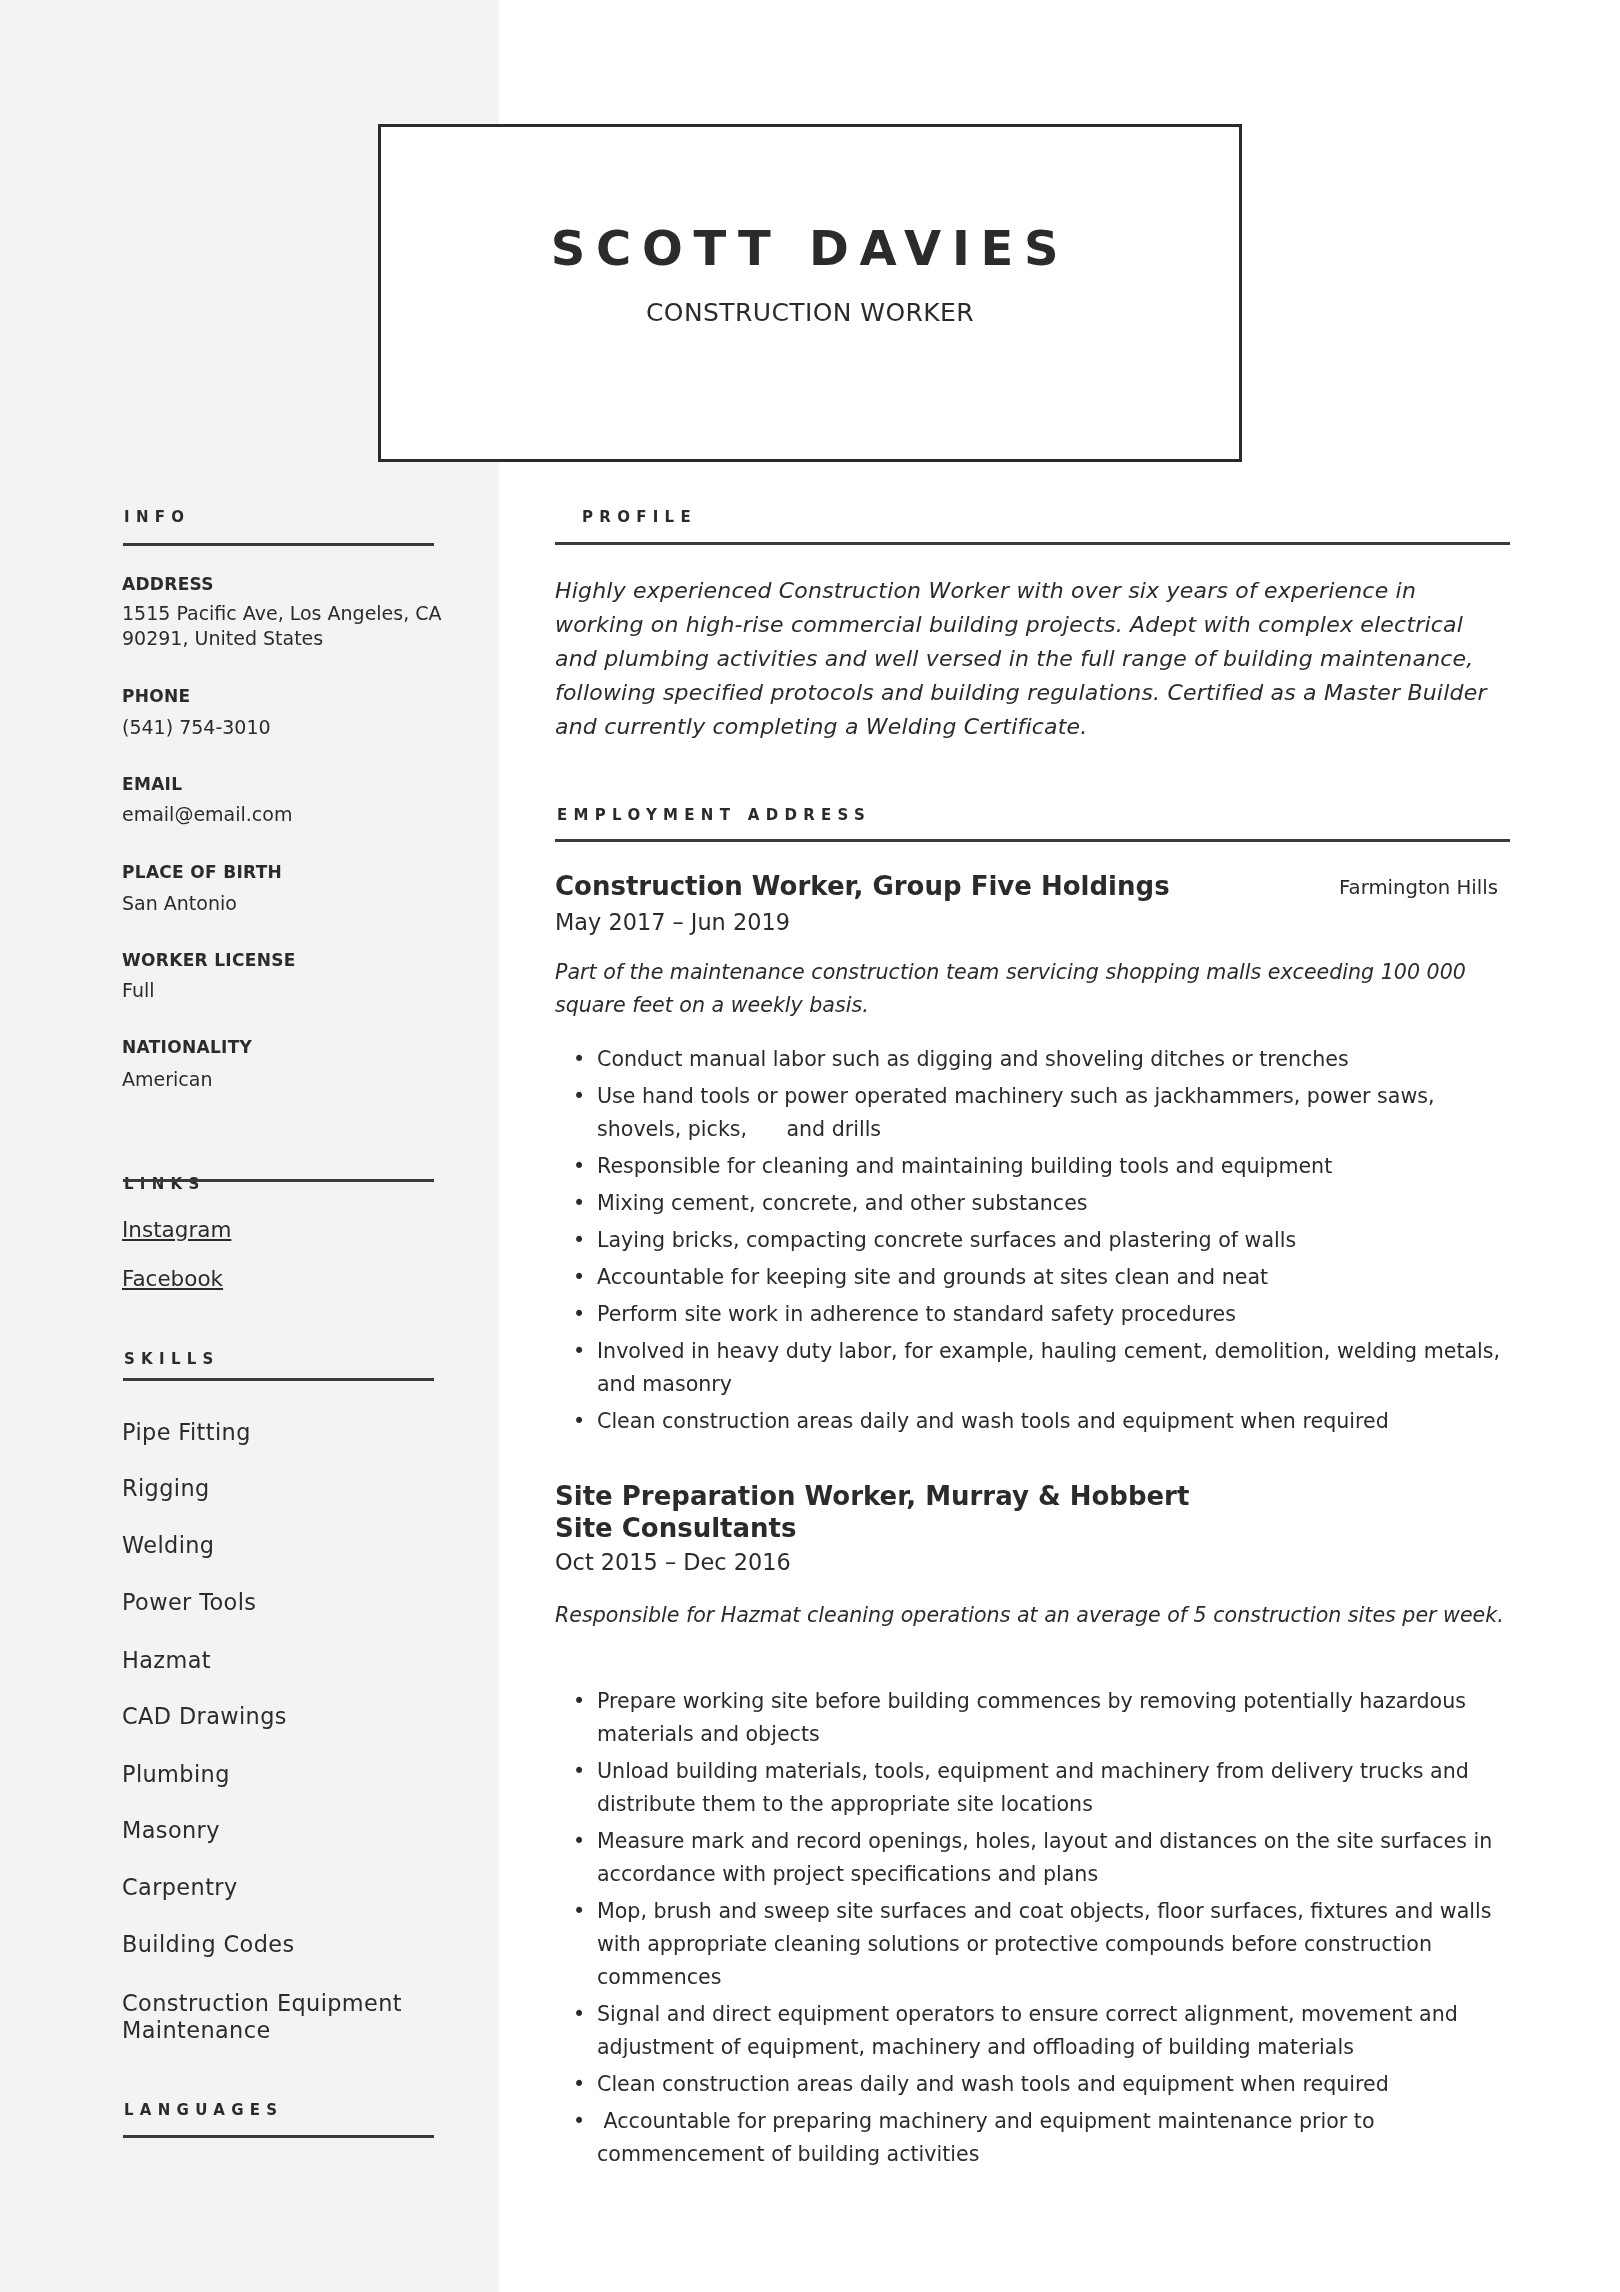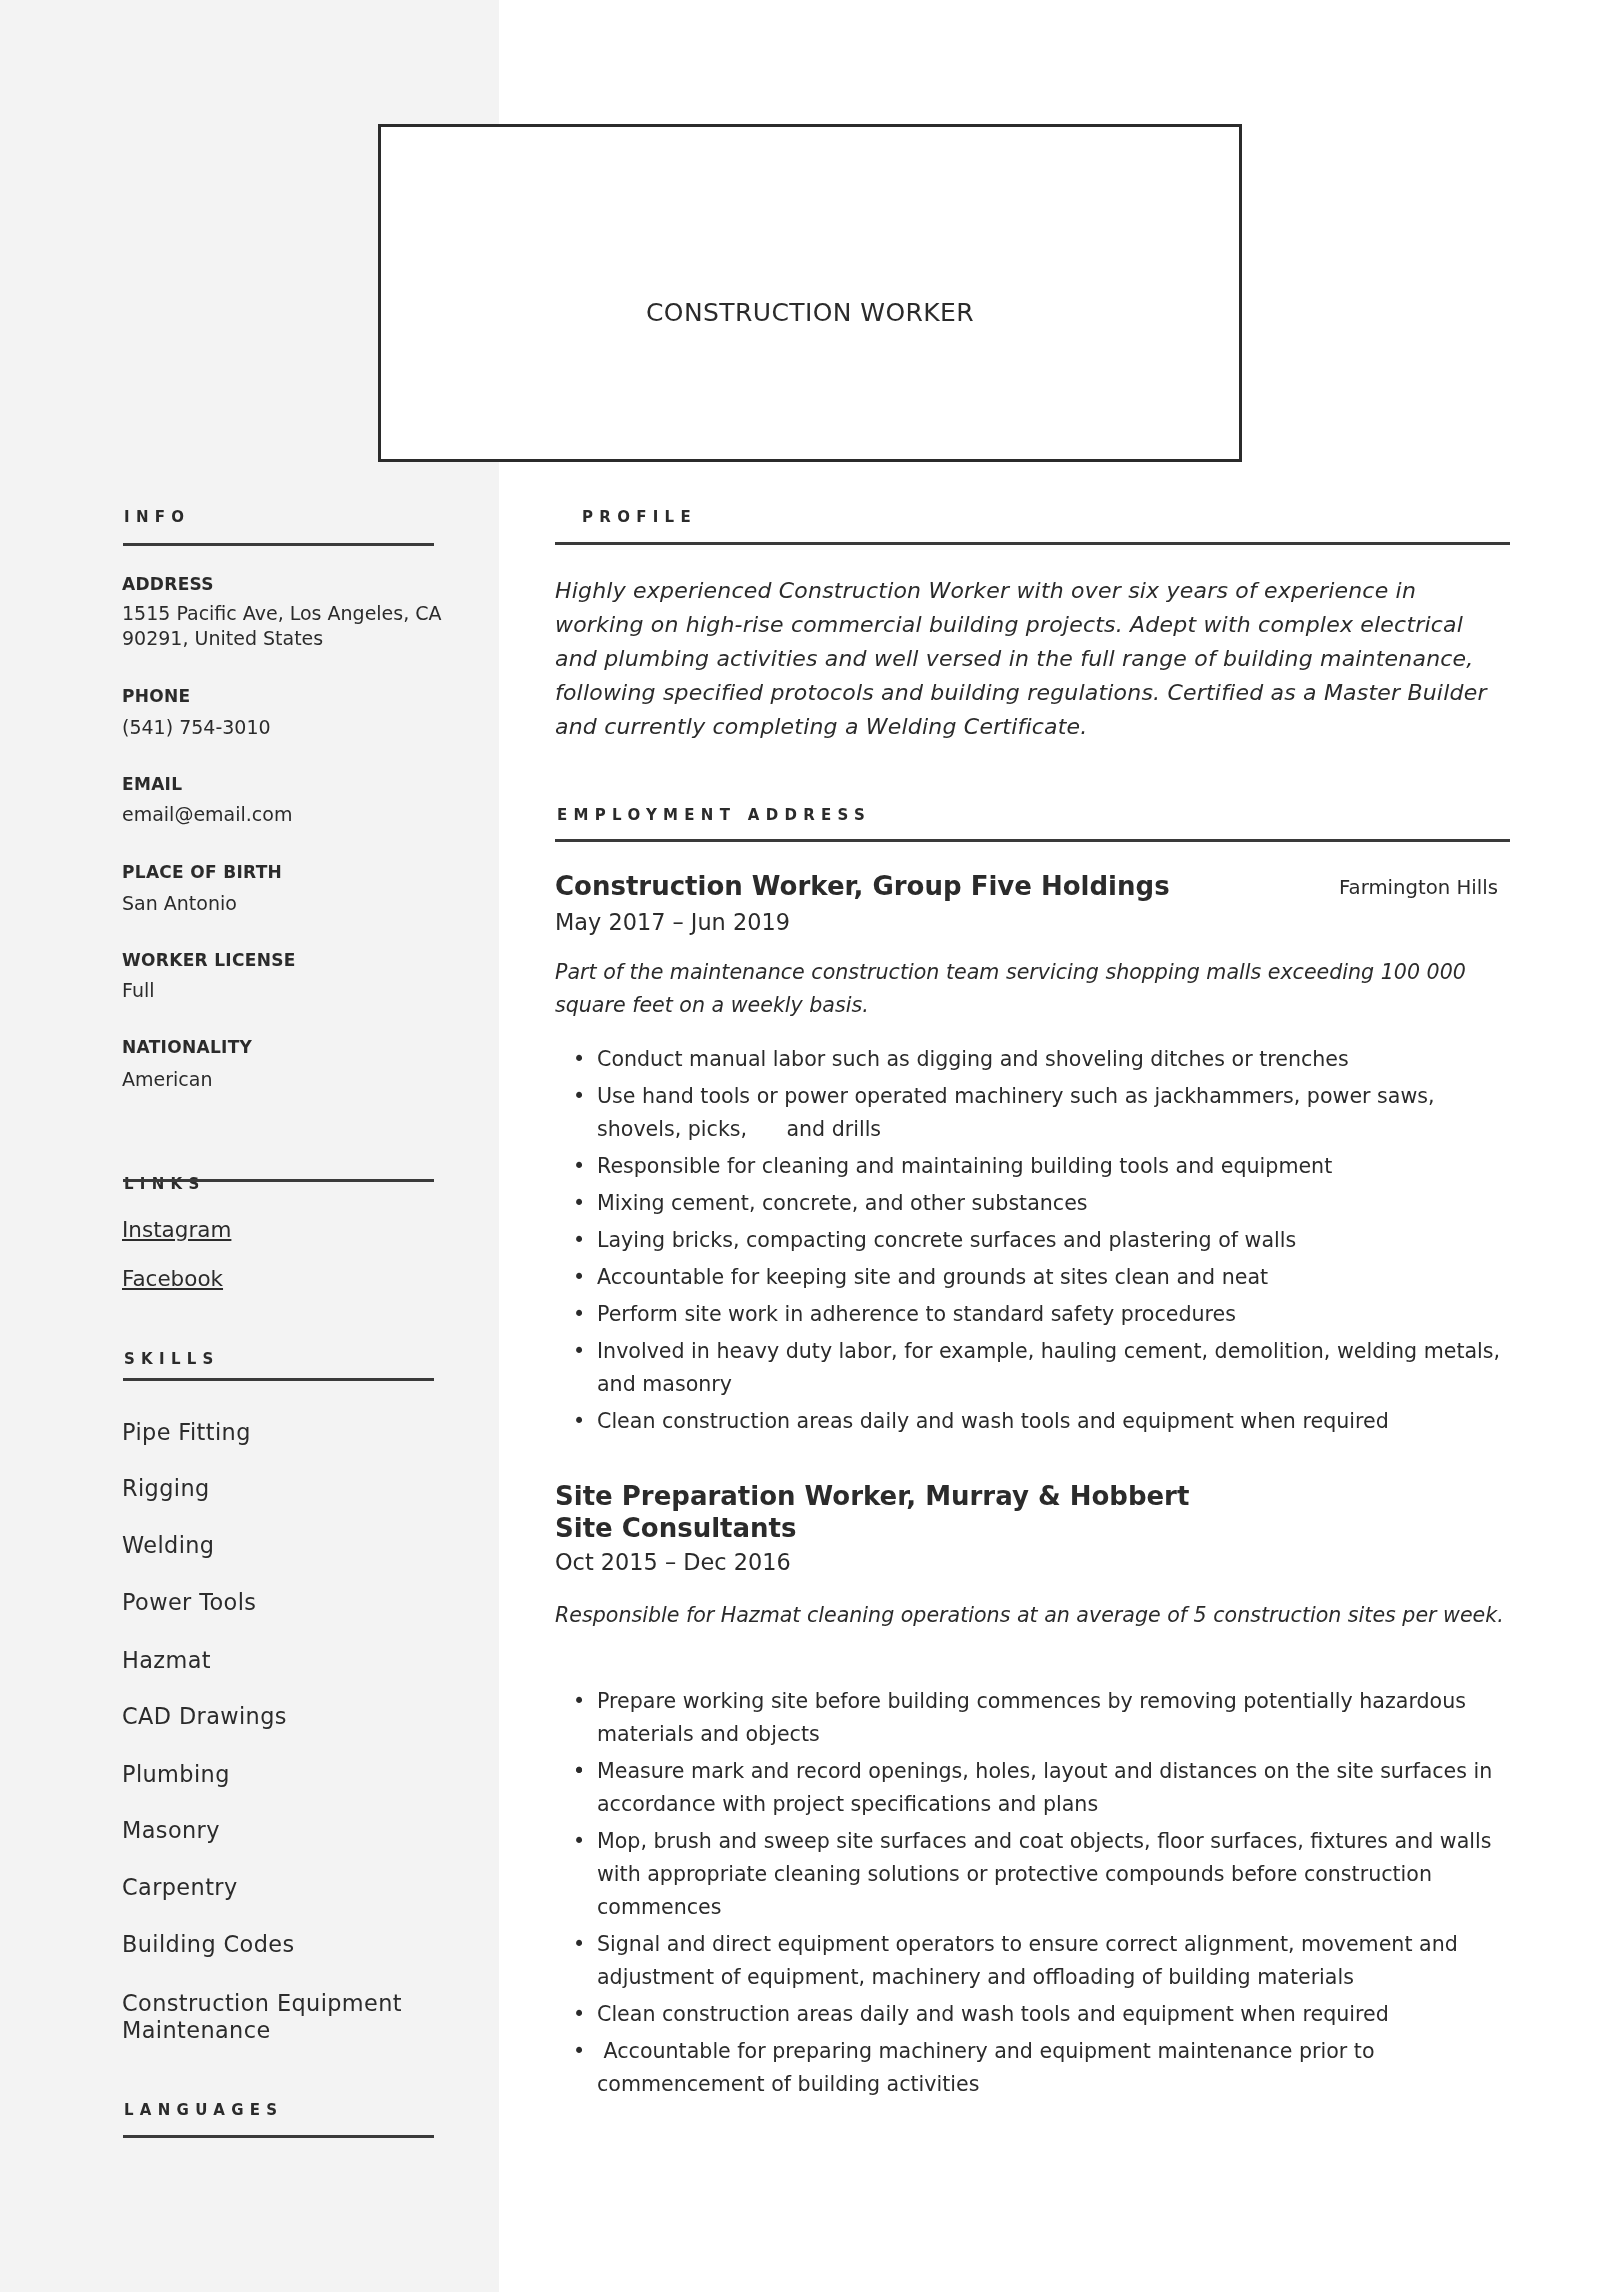--- a/index.html
+++ b/index.html
@@ -42,20 +42,21 @@
   .bullets { position: absolute; left: 555px; width: 955px; margin: 0; padding: 0; list-style: none; }
   .bullets li { position: relative; padding-left: 42px; font-size: 20.6px; line-height: 33px; margin-bottom: 4px; }
   .bullets li .dot { position: absolute; left: 18px; top: 0; }
 </style>
 </head>
 <body>
 
 <div class="sidebar"></div>
 
 <div class="header-box">
+  <div class="name">SCOTT DAVIES</div>
   <div class="title">CONSTRUCTION WORKER</div>
 </div>
 
 <div class="sec-head" style="left:124px; top:504px;">INFO</div>
 <div class="rule side-rule" style="top:543px;"></div>
 
 <div class="lbl" style="top:573px;">ADDRESS</div>
 <div class="val" style="top:601px;">1515 Pacific Ave, Los Angeles, CA 90291, United States</div>
 
 <div class="lbl" style="top:685px;">PHONE</div>
@@ -116,20 +117,20 @@
   <li><span class="dot">•</span><span>Perform site work in adherence to standard safety procedures</span></li>
   <li><span class="dot">•</span><span>Involved in heavy duty labor, for example, hauling cement, demolition, welding metals, and masonry</span></li>
   <li><span class="dot">•</span><span>Clean construction areas daily and wash tools and equipment when required</span></li>
 </ul>
 
 <div class="job-title" style="top:1480px; width:681px;">Site Preparation Worker, Murray &amp; Hobbert Site Consultants</div>
 <div class="job-dates" style="top:1548px;">Oct 2015 – Dec 2016</div>
 <div class="job-sum" style="top:1599px;">Responsible for Hazmat cleaning operations at an average of 5 construction sites per week.</div>
 <ul class="bullets" style="top:1685px;">
   <li><span class="dot">•</span><span>Prepare working site before building commences by removing potentially hazardous materials and objects</span></li>
-  <li><span class="dot">•</span></li>
+  <li><span class="dot">•</span><span>Unload building materials, tools, equipment and machinery from delivery trucks and distribute them to the appropriate site locations</span></li>
   <li><span class="dot">•</span><span>Measure mark and record openings, holes, layout and distances on the site surfaces in accordance with project specifications and plans</span></li>
   <li><span class="dot">•</span><span>Mop, brush and sweep site surfaces and coat objects, floor surfaces, fixtures and walls with appropriate cleaning solutions or protective compounds before construction commences</span></li>
   <li><span class="dot">•</span><span>Signal and direct equipment operators to ensure correct alignment, movement and adjustment of equipment, machinery and offloading of building materials</span></li>
   <li><span class="dot">•</span><span>Clean construction areas daily and wash tools and equipment when required</span></li>
   <li><span class="dot">•</span><span style="white-space:pre-wrap"> Accountable for preparing machinery and equipment maintenance prior to commencement of building activities</span></li>
 </ul>
 
 
 </body></html>

